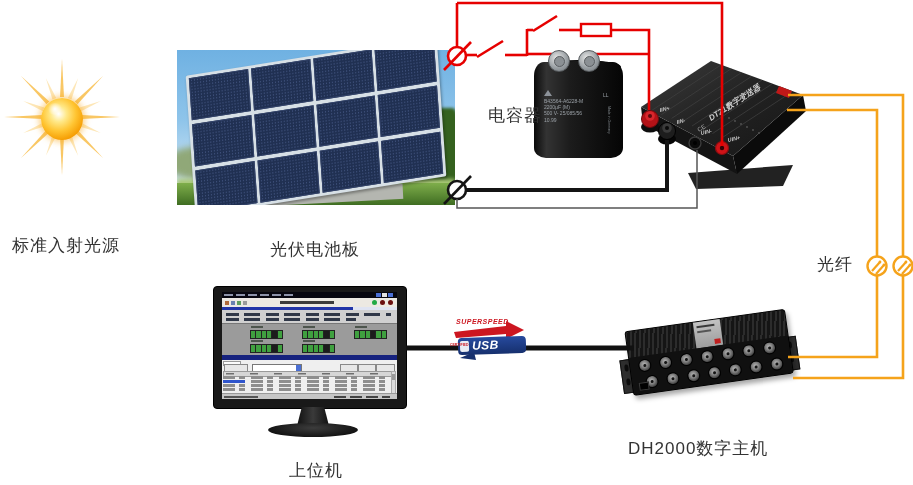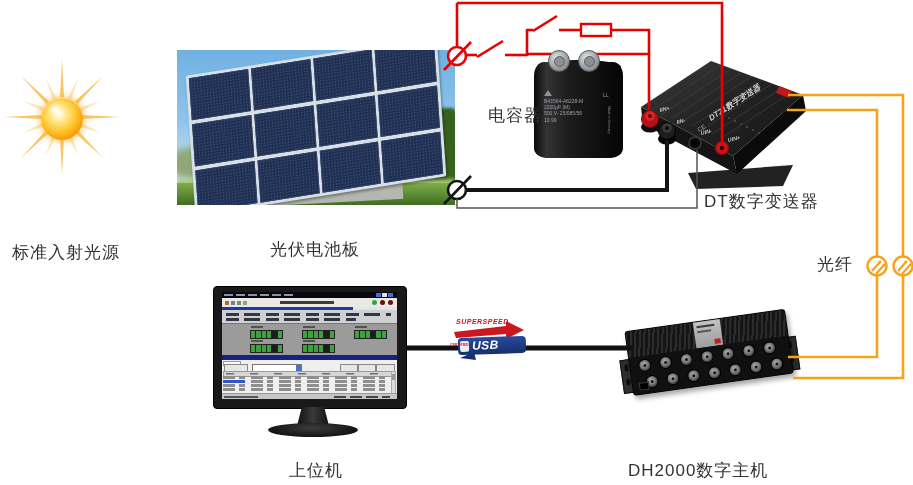--- a/index.html
+++ b/index.html
@@ -495,21 +495,20 @@
       <polygon points="12,42 26,36 28,44" fill="#16306e"></polygon>
     </svg>
     <div class="abs" id="usb-ss">SUPERSPEED</div>
     <div class="abs" id="usb-blue">
       <div class="white-nib"></div>
       <div class="txt">USB</div>
     </div>
     <div class="abs" id="usb-cert">CERTIFIED</div>
   </div>
 
-  <div class="cn-label" style="left:12px;top:241px">标准入射光源</div>
+  <div class="cn-label" style="left:12px;top:234px">标准入射光源</div>
   <div class="cn-label" style="left:270px;top:238px">光伏电池板</div>
   <div class="cn-label" style="left:488px;top:104px;z-index:8">电容器</div>
-  <div class="cn-label" style="left:704px;top:190px">DT数字变送器</div>
   <div class="cn-label" style="left:817px;top:253px">光纤</div>
   <div class="cn-label" style="left:289px;top:459px">上位机</div>
-  <div class="cn-label" style="left:628px;top:459px">DH2000数字主机</div>
+  <div class="cn-label" style="left:628px;top:437px">DH2000数字主机</div>
 
 </div>
 
 </body></html>

